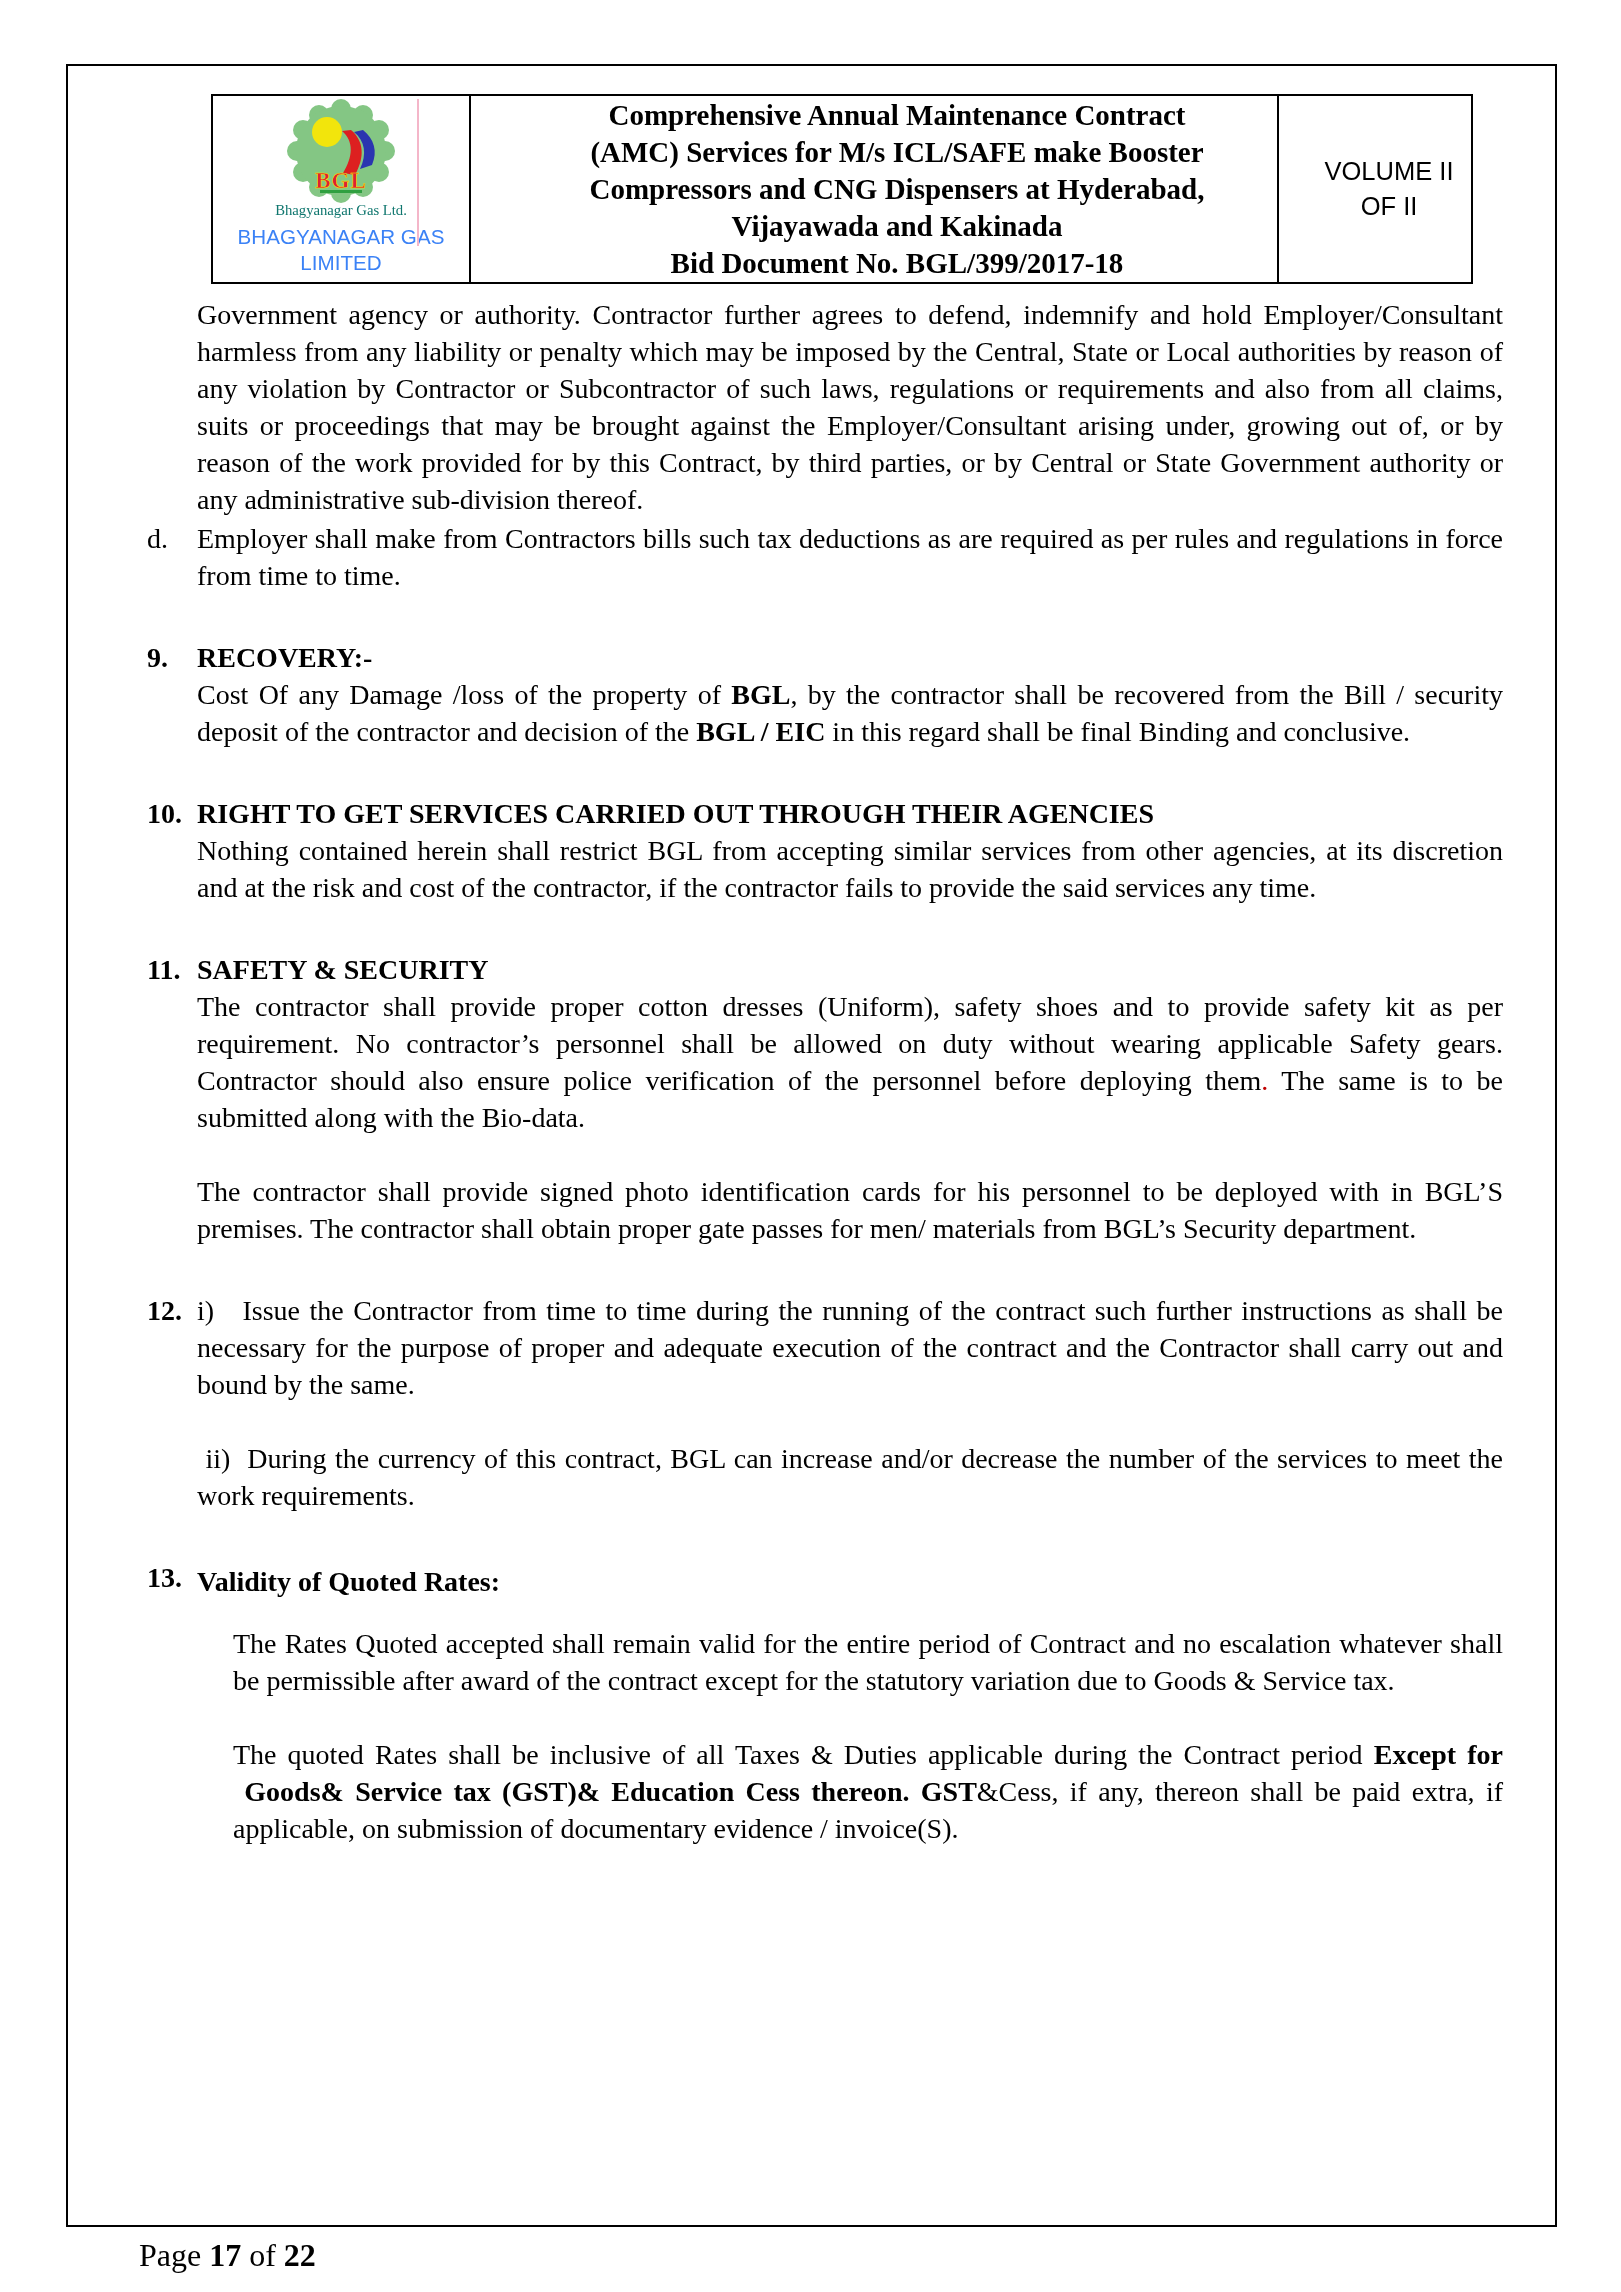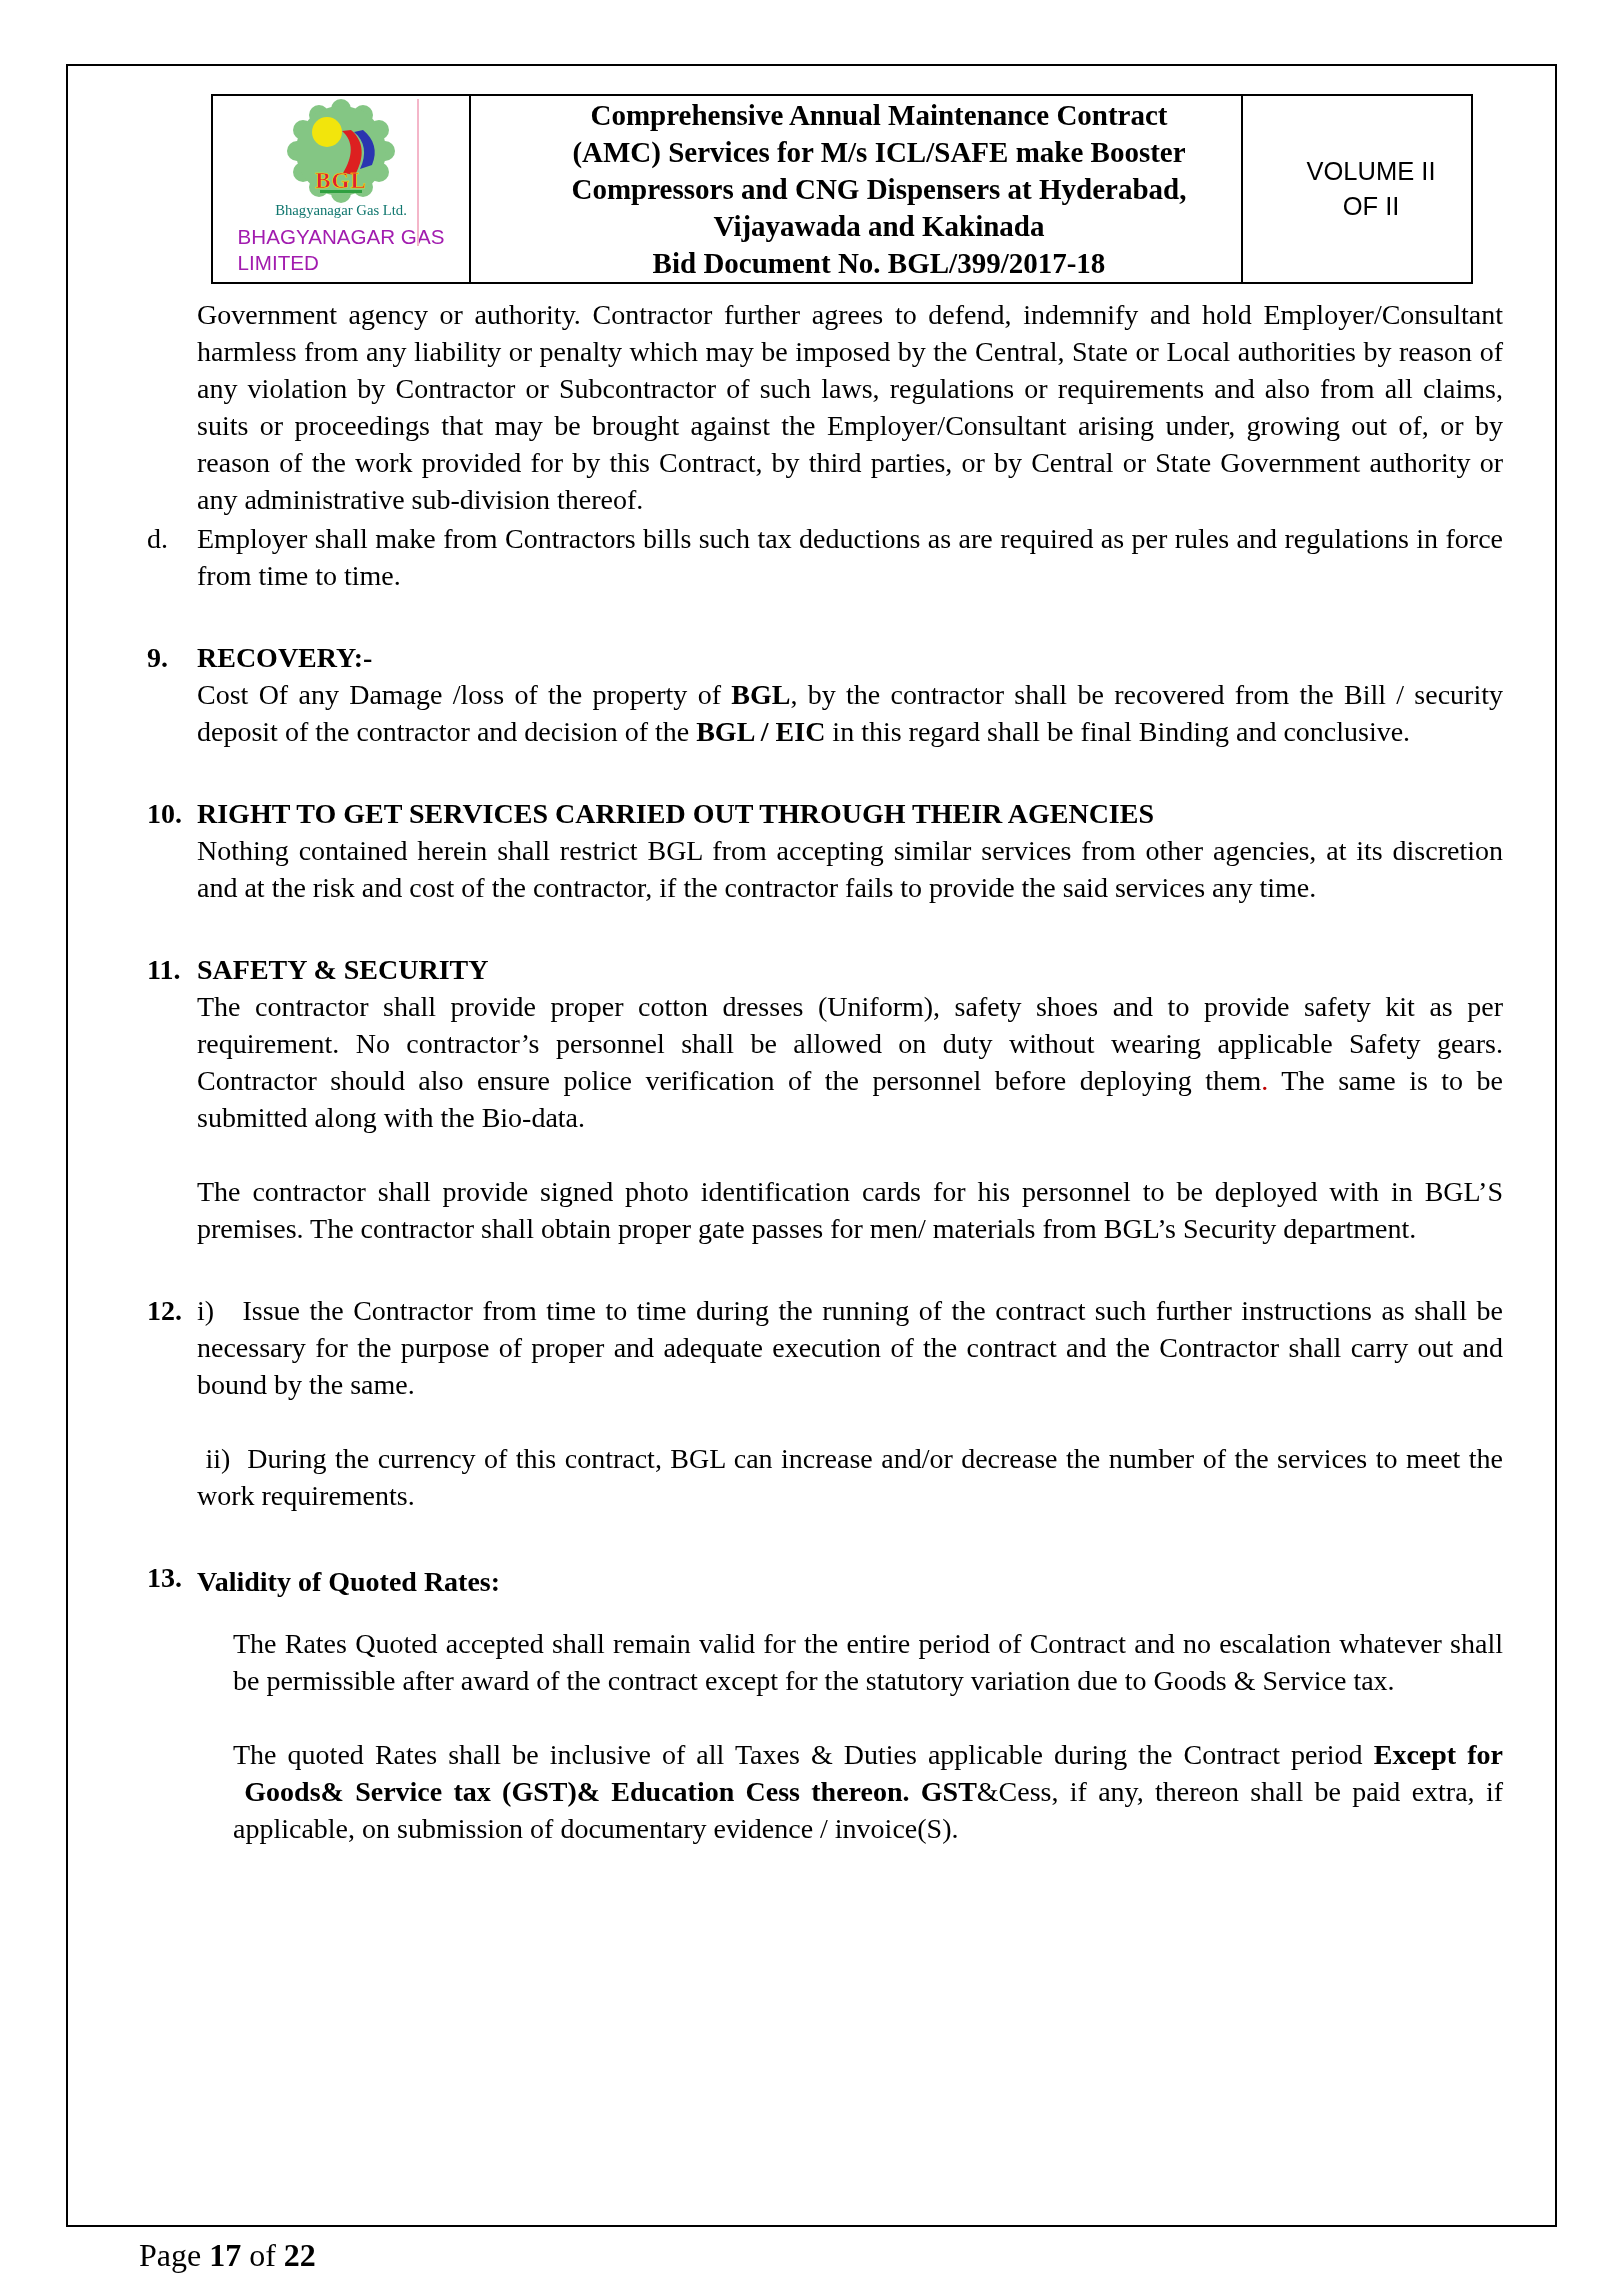--- a/index.html
+++ b/index.html
@@ -9,24 +9,24 @@
         border:2.9px solid #000;box-sizing:border-box;}
   
   .header-table{position:absolute;left:211px;top:94px;width:1262px;height:190px;
         display:flex;border:2px solid #000;box-sizing:border-box;background:#fff;}
   .cell{box-sizing:border-box;height:100%;}
   .cell-logo{width:258px;border-right:2px solid #000;display:flex;flex-direction:column;
         align-items:center;padding-top:2.9px;position:relative;}
   .logo-strip{position:absolute;left:204px;top:2.9px;width:2px;height:147px;}
   .logo-caption{font-size:14.7px;line-height:15.7px;margin-top:-2px;}
   .company{font-family:"Liberation Sans",sans-serif;font-size:20.6px;line-height:25.5px;
-        text-align:left;margin-top:5.9px;color:#a21caf;}
+        text-align:center;margin-top:5.9px;color:#3b82f6;}
   .cell-title{flex:1;border-right:2px solid #000;display:flex;flex-direction:column;
         justify-content:center;align-items:center;font-weight:bold;font-size:29px;line-height:37px;text-align:center;margin-left:46px;}
-  .cell-volume{width:228px;display:flex;flex-direction:column;justify-content:center;align-items:center;
+  .cell-volume{width:192px;display:flex;flex-direction:column;justify-content:center;align-items:center;
         font-family:"Liberation Sans",sans-serif;font-size:25.5px;line-height:35px;text-align:center;padding-left:28px;}
   
   .doc-body{position:absolute;left:147px;top:296px;width:1356px;font-size:28px;line-height:37px;}
   .block{position:relative;padding-left:50px;margin-top:45px;}
   .block.no-gap{margin-top:2px;}
   .block:first-child{margin-top:0;}
   .num{position:absolute;left:0;top:0;}
   .num.bold{font-weight:bold;}
   .h{font-weight:bold;}
   .h-large{font-size:28px;}

